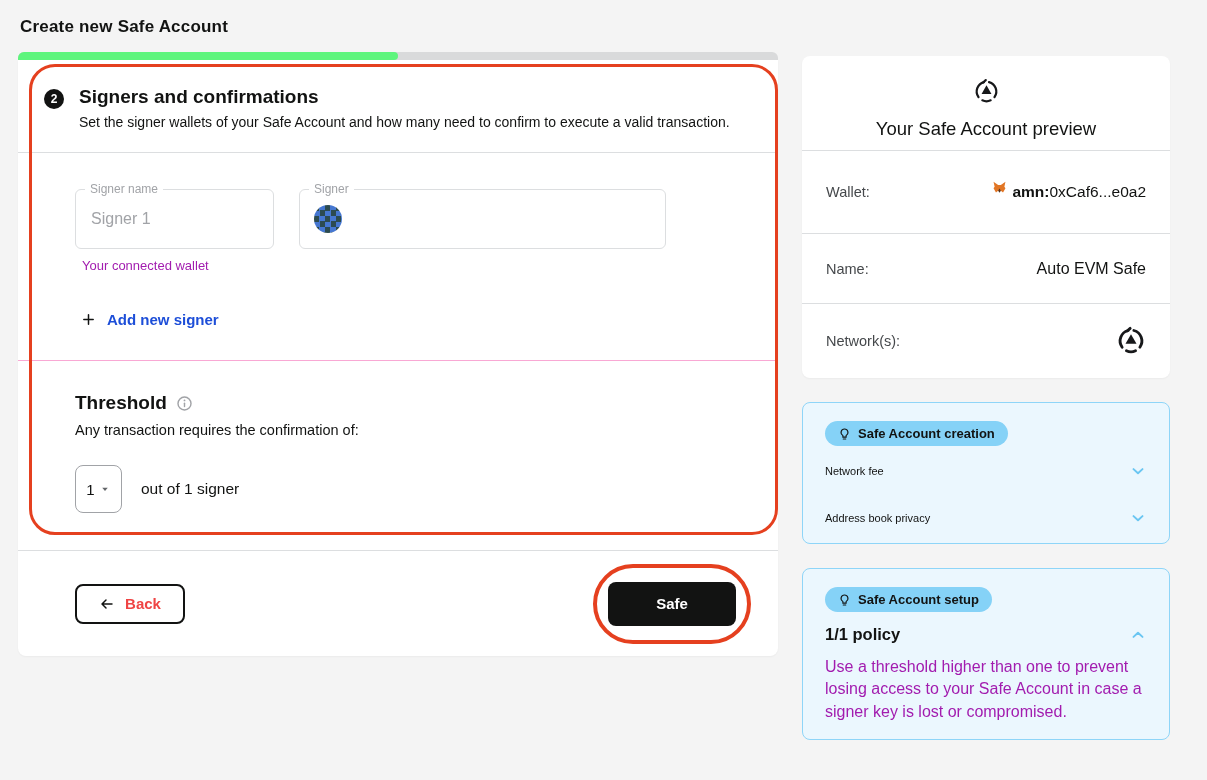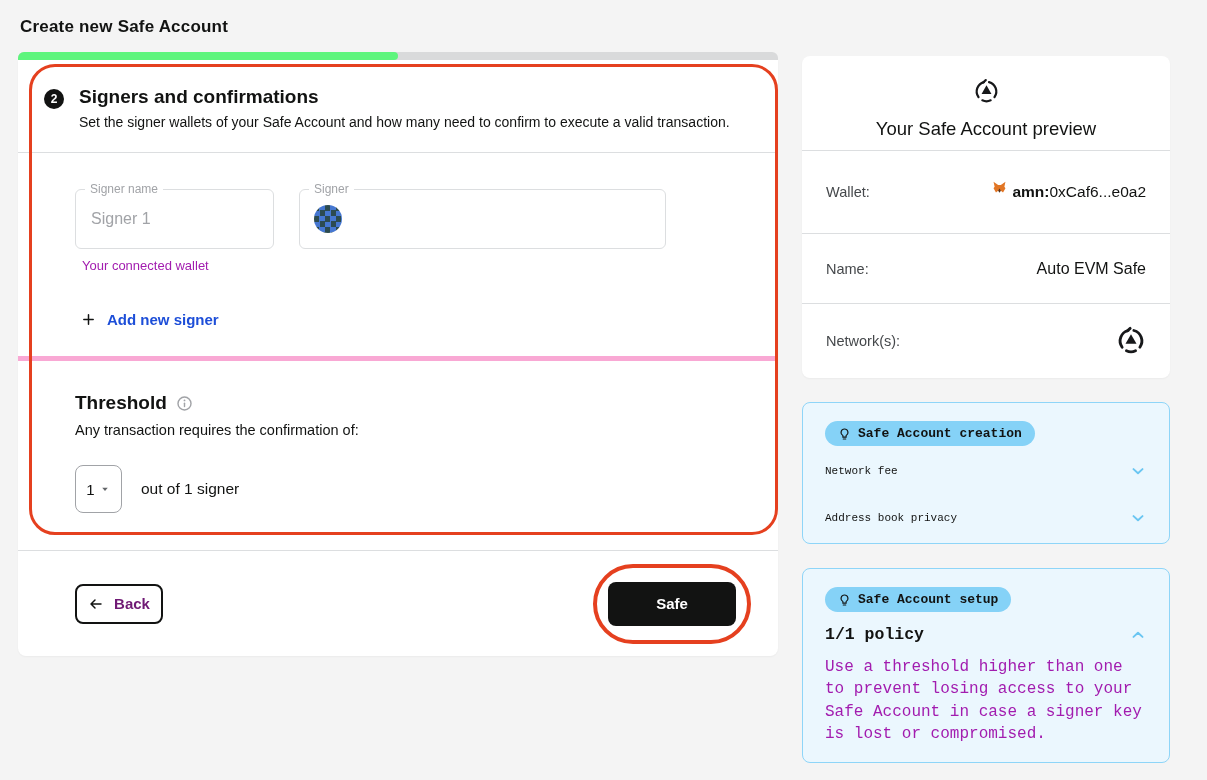--- a/index.html
+++ b/index.html
@@ -26,21 +26,21 @@
     border:3.5px solid #e5401f; border-radius:26px; pointer-events:none; z-index:6;
   }
   .card-header { height:93px; padding:26px 24px 0 26px; display:flex; gap:15px; border-bottom:1px solid #dcdee0; }
   .step-badge {
     width:20px; height:20px; border-radius:50%; background:#121312; color:#fff;
     font-size:12px; font-weight:700; display:flex; align-items:center; justify-content:center; margin-top:3px; flex:none;
   }
   .step-title { font-size:19px; font-weight:700; }
   .step-desc { font-size:14px; margin-top:6px; color:#121312; }
 
-  .form-section { height:208px; padding:36px 24px 8px 57px; border-bottom:5px solid #f9a8d4; }
+  .form-section { height:208px; padding:36px 24px 8px 57px; border-bottom:1px solid #f9a8d4; }
   .fields-row { display:flex; gap:25px; }
   .field { position:relative; height:60px; border:1px solid #dcdee0; border-radius:6px; background:#fff; }
   .field-name { width:199px; }
   .field-signer { width:367px; display:flex; align-items:center; gap:11px; padding:0 14px; }
   .float-label {
     position:absolute; top:-8px; left:9px; background:#fff; padding:0 5px;
     font-size:12px; color:#a1a3a7; line-height:14px;
   }
   .field-name input {
     width:100%; height:100%; border:0; outline:none; background:transparent;
@@ -67,23 +67,23 @@
   .threshold-desc { margin-top:8px; font-size:14.5px; }
   .threshold-row { margin-top:27px; display:flex; align-items:center; gap:19px; }
   .threshold-select {
     width:47px; height:48px; border:1px solid #a1a3a7; border-radius:8px; background:#fff;
     display:flex; align-items:center; justify-content:center; gap:4px; font-size:15px; cursor:pointer;
   }
   .threshold-suffix { font-size:15.5px; }
 
   .card-footer { height:105px; display:flex; align-items:center; justify-content:space-between; padding:0 27px 0 57px; }
   .btn-back {
-    display:inline-flex; align-items:center; gap:10px; width:88px; height:40px; justify-content:center;
+    display:inline-flex; align-items:center; gap:10px; width:110px; height:40px; justify-content:center;
     border:2px solid #121312; border-radius:8px; background:#fff; font-size:15px; font-weight:700;
-    font-family:"Liberation Sans", sans-serif; color:#701a75; cursor:pointer;
+    font-family:"Liberation Sans", sans-serif; color:#ef4444; cursor:pointer;
   }
   .next-ring { border:4px solid #e5401f; border-radius:40px; padding:14px 11px; }
   .btn-next {
     width:128px; height:44px; background:#121312; color:#fff; border:0; border-radius:8px;
     font-size:15px; font-weight:700; font-family:"Liberation Sans", sans-serif; cursor:pointer;
   }
 
   
   .preview-card { background:#fff; border-radius:8px; box-shadow:0 1px 2px rgba(0,0,0,.04); }
   .preview-header { height:94px; padding-top:22px; text-align:center; }
@@ -94,21 +94,21 @@
   .wallet-value { display:flex; align-items:center; gap:9px; }
   .wallet-avatar-wrap { position:relative; }
   .fox-badge {
     position:absolute; right:-4px; bottom:-3px; width:16px; height:16px; background:#fff;
     border-radius:4px; display:flex; align-items:center; justify-content:center;
   }
   .wallet-text { font-size:15.5px; }
   .wallet-name { font-weight:700; }
   .name-value { font-size:16px; }
 
-  .tip-card { margin-top:24px; background:#ebf7fe; border:1px solid #8ed5f8; border-radius:8px; padding:18px 22px 16px;font-family:Liberation Mono, monospace; }
+  .tip-card { margin-top:24px; background:#ebf7fe; border:1px solid #8ed5f8; border-radius:8px; padding:18px 22px 16px; }
   .tip-badge {
     display:inline-flex; align-items:center; gap:7px; background:#85d2f7; border-radius:14px;
     padding:5px 13px; font-size:13px; font-weight:700; color:#121312;
   }
   .tip-row { display:flex; align-items:center; justify-content:space-between; cursor:pointer; }
   .tip-row-1 { margin-top:16px; } .tip-row-2 { margin-top:29px; }
   .tip-label { font-size:11px; }
   .policy-row { margin-top:13px; }
   .policy-title { font-size:16.5px; font-weight:700; }
   .tip-body { margin-top:12px; font-size:16px; line-height:1.4; color:#a21caf; }

